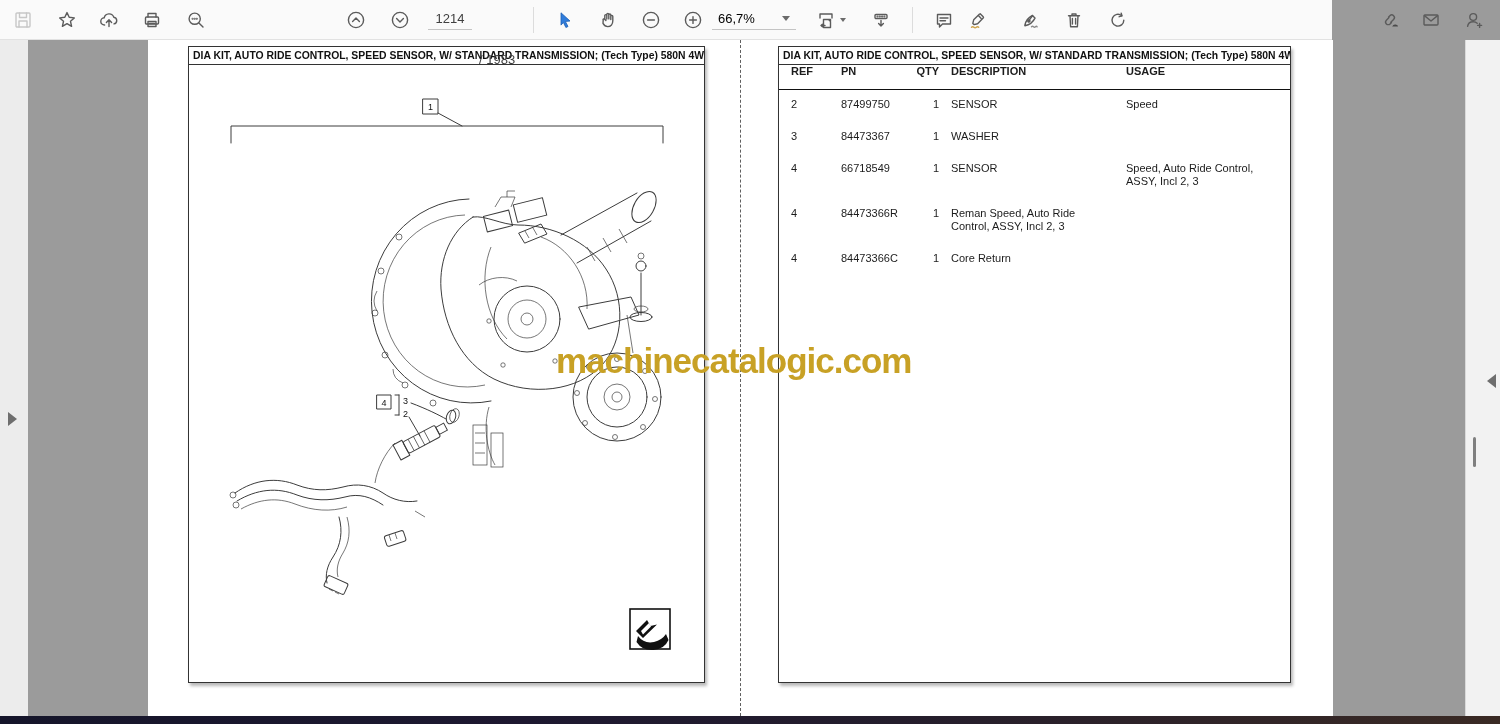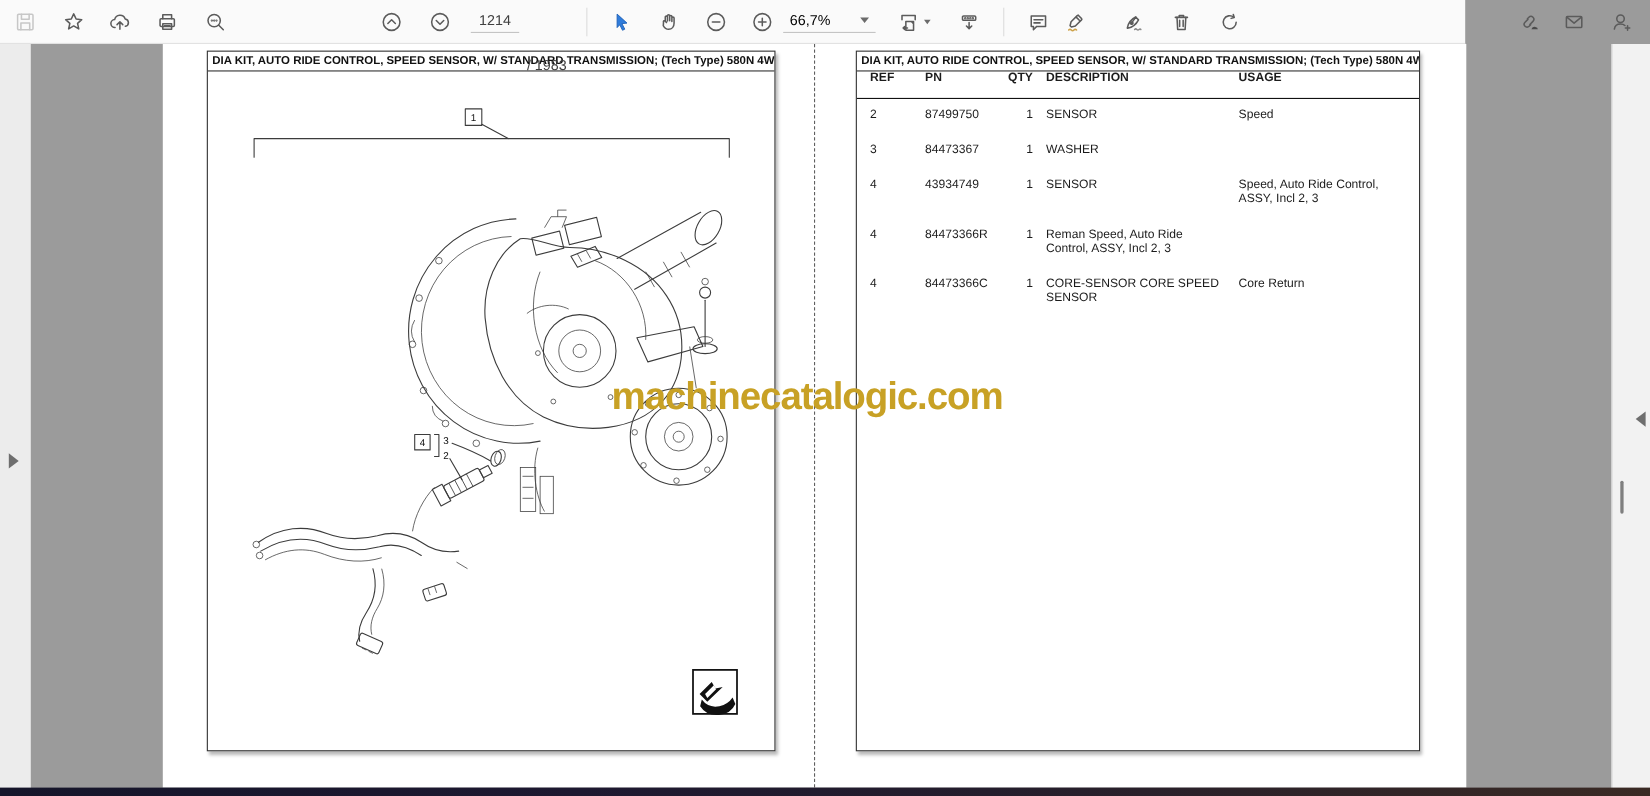--- a/index.html
+++ b/index.html
@@ -382,38 +382,37 @@
             <div class="prow">
               <div>3</div>
               <div>84473367</div>
               <div class="c-qty">1</div>
               <div class="c-desc">WASHER</div>
               <div class="c-usage"></div>
             </div>
 
             <div class="prow">
               <div>4</div>
-              <div>43934749</div>
+              <div>66718549</div>
               <div class="c-qty">1</div>
               <div class="c-desc">SENSOR</div>
               <div class="c-usage">Speed, Auto Ride Control, ASSY, Incl 2, 3</div>
             </div>
 
             <div class="prow">
               <div>4</div>
               <div>84473366R</div>
               <div class="c-qty">1</div>
               <div class="c-usage">Reman Speed, Auto Ride Control, ASSY, Incl 2, 3</div>
             </div>
 
             <div class="prow">
               <div>4</div>
               <div>84473366C</div>
               <div class="c-qty">1</div>
-              <div class="c-desc">CORE-SENSOR CORE SPEED SENSOR</div>
               <div class="c-usage">Core Return</div>
             </div>
           </div>
       </div>
     </div>
   </div>
 
   <div class="watermark">machinecatalogic.com</div>
 
   <div class="bottom-bar"></div>

